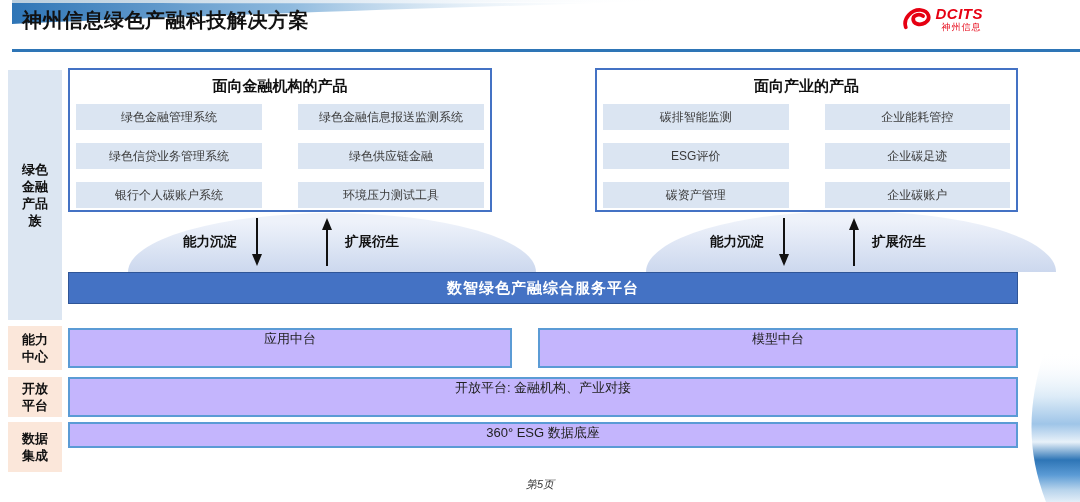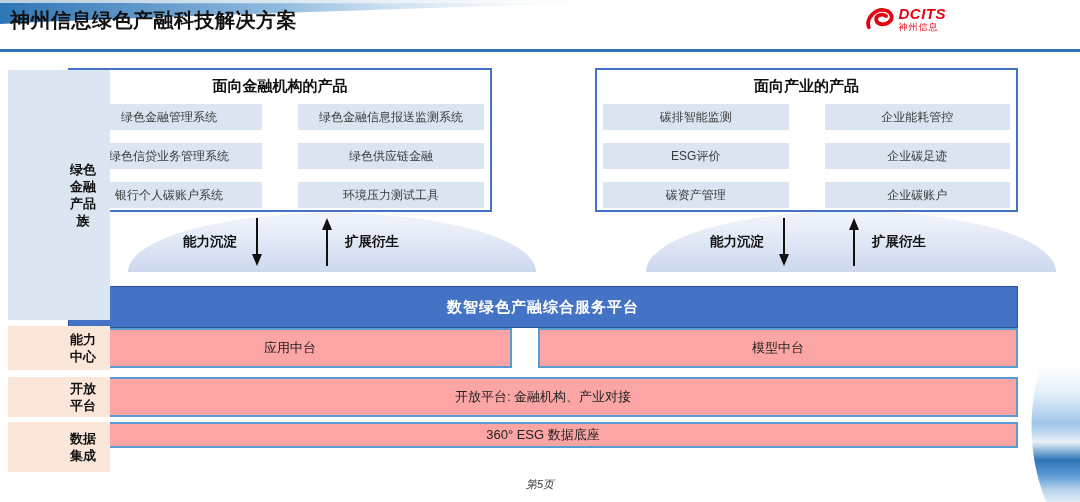--- a/index.html
+++ b/index.html
@@ -3,59 +3,59 @@
 <meta charset="utf-8">
 <style>
   html,body{margin:0;padding:0;}
   body{
     width:1080px;height:502px;position:relative;overflow:hidden;
     background:#ffffff;
     font-family:"Liberation Sans","DejaVu Sans",sans-serif;
     color:#1a1a1a;
   }
   
-  .header{position:absolute;top:0;left:0;width:960px;height:53px;}
+  .header{position:absolute;top:0;left:12px;width:960px;height:53px;padding-left:25px;}
   .swoosh-svg{position:absolute;top:0;left:0;}
   .page-title{
     position:absolute;top:7px;left:10px;
     font-size:20px;font-weight:bold;color:#111;letter-spacing:.5px;
   }
   .header-rule{position:absolute;top:49px;left:0;width:1080px;height:3px;background:#2e75b6;}
   .logo{position:absolute;top:6px;right:14px;display:flex;align-items:center;gap:4px;}
   .logo-txt{display:flex;flex-direction:column;line-height:1;}
   .logo-brand{color:#e60012;font-weight:bold;font-style:italic;font-size:15px;letter-spacing:.5px;}
-  .logo-cn{color:#e60012;font-size:9px;margin-top:2px;letter-spacing:1px;}
+  .logo-cn{color:#e60012;font-size:9px;margin-top:2px;letter-spacing:1px;margin-left:6px;}
   
   .side{position:absolute;left:8px;width:54px;display:flex;flex-direction:column;
         align-items:center;justify-content:center;font-weight:bold;font-size:13px;
-        line-height:17px;text-align:center;color:#111;z-index:3;padding-left:48px;}
+        line-height:17px;text-align:center;color:#111;z-index:3;}
   .side-blue{background:#dce6f2;}
   .side-peach{background:#fbe7da;}
   
   .pbox{position:absolute;top:68px;height:144px;background:#fff;
         border:2px solid #4472c4;box-sizing:border-box;z-index:2;}
   .pbox-title{font-size:15px;font-weight:bold;text-align:center;padding:7px 0 8px 0;color:#111;}
   .chip-grid{display:grid;grid-template-columns:1fr 1fr;column-gap:36px;row-gap:13px;padding:0 6px;}
   .chip{height:26px;line-height:26px;background:#dbe5f2;text-align:center;
         font-size:12px;color:#3a3a3a;white-space:nowrap;overflow:hidden;}
   
   .dome{position:absolute;z-index:0;
         background:linear-gradient(to top,#ccd8ee,#eef2fa 85%);
         border-radius:50% 50% 0 0 / 100% 100% 0 0;}
   .arrow-zone{position:absolute;top:218px;height:48px;display:flex;align-items:center;z-index:2;}
   .arrow-label{font-size:13.5px;font-weight:bold;color:#111;white-space:nowrap;}
   .arrow-svg{display:block;}
   
-  .banner{position:absolute;left:68px;top:272px;width:950px;height:42px;
+  .banner{position:absolute;left:68px;top:272px;width:950px;height:32px;
           background:#4472c4;border:1px solid #2f5597;box-sizing:border-box;
-          display:flex;align-items:center;justify-content:center;z-index:2;margin-top:14px;}
+          display:flex;align-items:center;justify-content:center;z-index:2;}
   .banner-text{color:#fff;font-size:15px;font-weight:bold;letter-spacing:1px;}
   
-  .rowbox{position:absolute;background:#fca5a5;border:2px solid #5b9bd5;box-sizing:border-box;
-          display:flex;align-items:center;justify-content:center;
+  .rowbox{position:absolute;background:#c4b5fd;border:2px solid #5b9bd5;box-sizing:border-box;
+          display:flex;align-items:flex-start;justify-content:center;
           font-size:13px;color:#222;z-index:2;}
   
   .footer-page{position:absolute;left:0;right:0;top:477px;text-align:center;
                font-style:italic;font-size:11px;color:#333;z-index:2;}
   .corner-ribbon{position:absolute;right:0;bottom:0;z-index:1;}
 </style>
 </head>
 <body>
 
 <div class="header">

